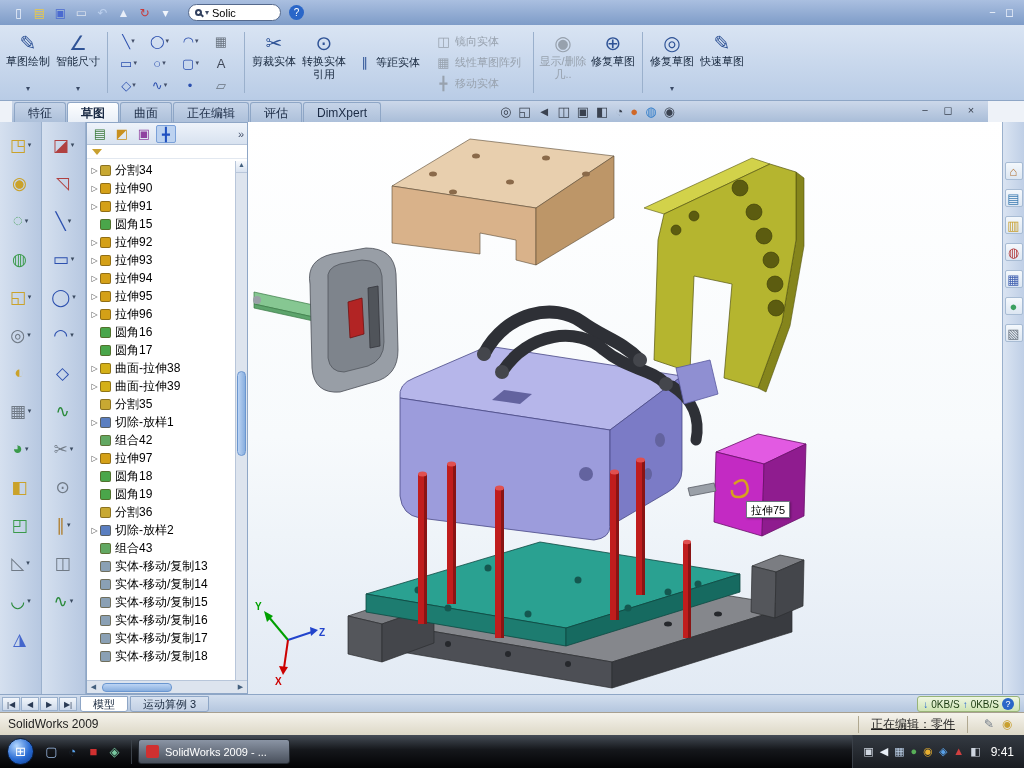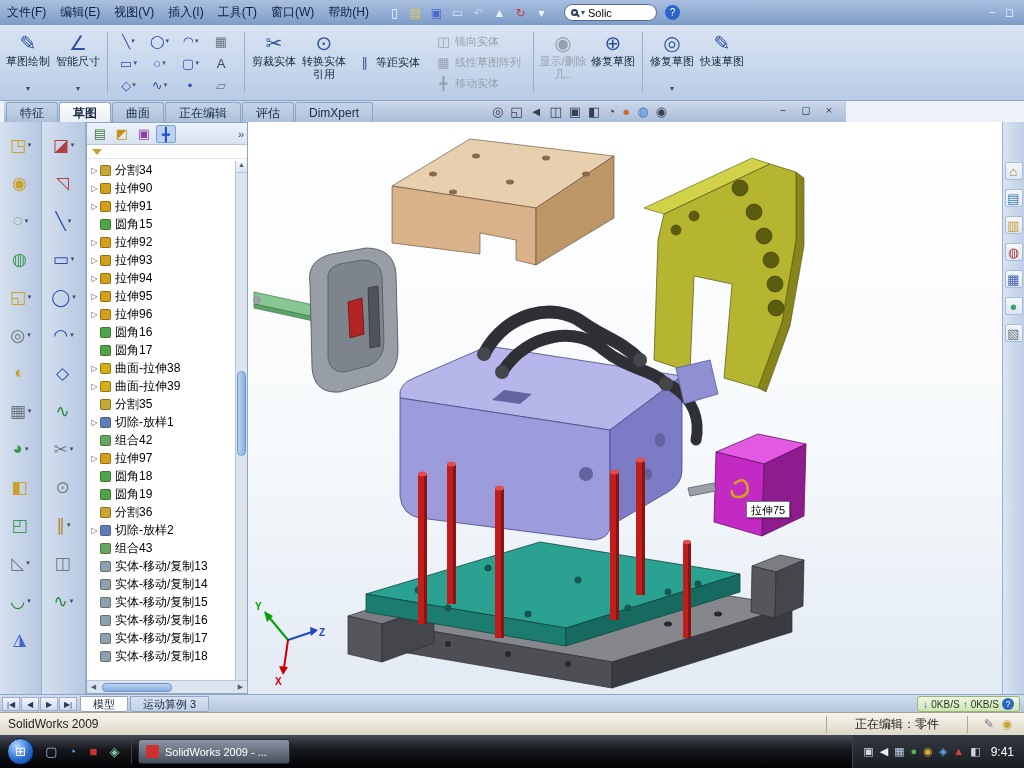--- a/index.html
+++ b/index.html
@@ -48,21 +48,21 @@
   .gg { font-size:13px; }
   .ga { font-size:7px; color:#44506a; }
   .rowstack { display:flex; flex-direction:column; justify-content:center; gap:2px; padding:0 4px; }
   .rowbtn { display:flex; align-items:center; gap:4px; font-size:11px; color:#16263c; height:19px; padding:0 3px; white-space:nowrap; }
   .ricon { font-size:13px; color:#2f5396; width:15px; text-align:center; }
   .rowbtn.dis, .rowbtn.dis .ricon { color:#98a2ae; }
   #watermark { position:absolute; right:16px; top:18px; font-size:64px; font-style:italic; font-weight:bold;
     color:rgba(108,128,158,.32); letter-spacing:-5px; }
 
   
-  #tabrow { position:absolute; top:101px; left:4px; width:842px; height:21px;
+  #tabrow { position:absolute; top:101px; left:12px; width:976px; height:21px;
     background:linear-gradient(#ccd8ea,#a9bdd8); display:flex; align-items:flex-end; padding-left:2px; }
   .cm-tab { height:20px; line-height:20px; padding:0 13px; font-size:12px; color:#1a2a44;
     background:linear-gradient(#c6d4e8,#adc0da); border:1px solid #8ea6c6; border-bottom:none;
     border-radius:3px 3px 0 0; margin-right:1px; white-space:nowrap; }
   #headsup { position:absolute; left:488px; top:2px; display:flex; gap:7px; align-items:center; }
   .hu { font-size:13px; line-height:17px; }
   #docbtns { position:absolute; right:10px; top:3px; display:flex; gap:9px; color:#3a4250; }
   .wbtn2 { font-size:11px; width:14px; text-align:center; }
 
   
@@ -131,21 +131,21 @@
     padding:0 5px; font-size:10px; color:#1a3a10; }
   .net-ic { color:#2060d0; font-weight:bold; font-size:10px; }
   .net-q { width:12px; height:12px; border-radius:50%; background:#2a66c8; color:#fff; font-size:9px;
     line-height:12px; text-align:center; }
 
   
   #statusbar { position:absolute; top:712px; left:0; width:1024px; height:23px;
     background:linear-gradient(#f5f3ec,#ddd8c7); border-top:1px solid #a8a090;
     display:flex; align-items:center; padding:0 8px; font-size:12px; color:#1c1c1c; }
   #sb-left { margin-right:auto; }
-  #sb-edit { border-left:1px solid #b0a890; border-right:1px solid #b0a890; padding:0 28px; margin-right:12px; }
+  #sb-edit { border-left:1px solid #b0a890; border-right:1px solid #b0a890; padding:0 12px; margin-right:12px;text-decoration:underline; }
   .sb-ic { font-size:12px; width:18px; text-align:center; }
 
   
   #taskbar { position:absolute; top:735px; left:0; width:1024px; height:33px;
     background:linear-gradient(#454c56,#15171b 45%,#020204); display:flex; align-items:center; }
   .start-orb { width:27px; height:27px; border-radius:50%; margin:0 7px; flex:0 0 auto;
     background:radial-gradient(circle at 35% 28%,#b4d8ff,#2a6cd4 55%,#0a3a8c); border:1px solid #0a1c3a;
     color:#fff; text-align:center; line-height:26px; font-size:13px; }
   .ql { font-size:13px; width:21px; text-align:center; }
   .tsep { width:1px; height:24px; background:#3a4048; margin:0 6px; }
@@ -157,30 +157,20 @@
     background:linear-gradient(#343a42,#191c21); border-left:1px solid #3a4048; }
   .tray-ic { font-size:11px; }
   .clock { color:#fff; font-size:12px; margin-left:4px; }
 </style>
 </head>
 <body>
 
 <div id="screen">
 
   <div id="titlebar">
-    <div id="menubar">
-
-    <span class="menu-item">文件(F)</span>
-        <span class="menu-item">编辑(E)</span>
-        <span class="menu-item">视图(V)</span>
-        <span class="menu-item">插入(I)</span>
-        <span class="menu-item">工具(T)</span>
-        <span class="menu-item">窗口(W)</span>
-        <span class="menu-item">帮助(H)</span>
-      </div>
     <div id="tb-icons">
 
     <span class="qi" style="color:#f2f6fc">▯</span>
         <span class="qi" style="color:#e8c84a">▤</span>
         <span class="qi" style="color:#4a6ad0">▣</span>
         <span class="qi" style="color:#dfe5ee">▭</span>
         <span class="qi" style="color:#bcd0ee">↶</span>
         <span class="qi" style="color:#e8eef8">▲</span>
         <span class="qi" style="color:#c83a3a">↻</span>
         <span class="qi" style="color:#f2f6fc">▾</span>

